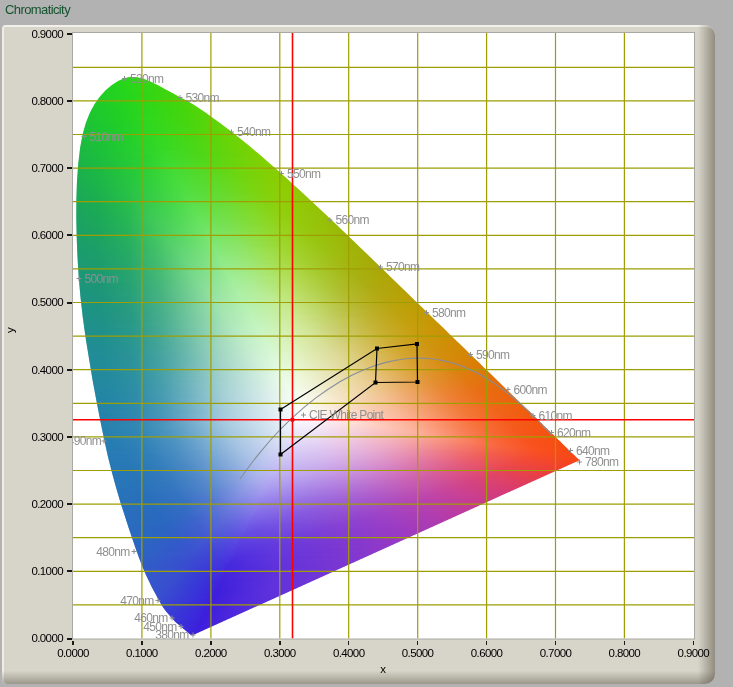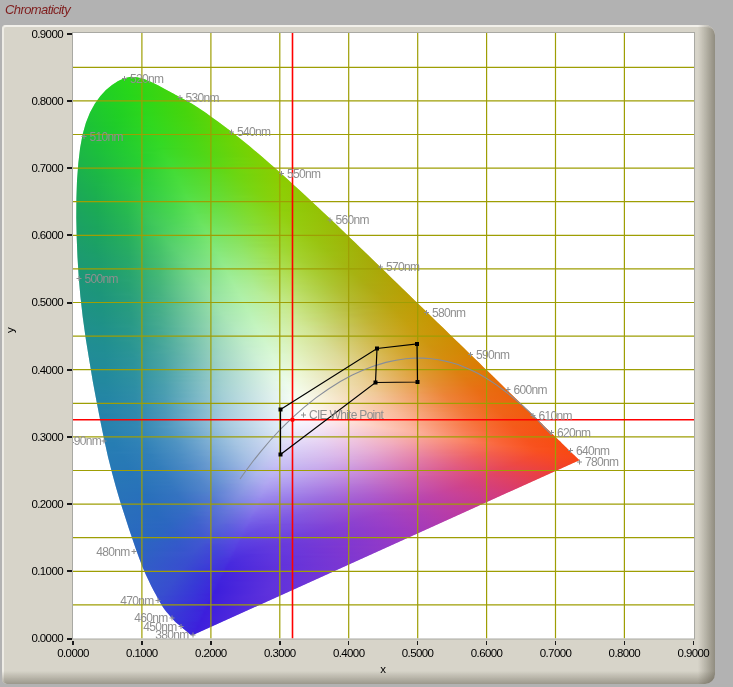--- a/index.html
+++ b/index.html
@@ -1,16 +1,16 @@
 <!DOCTYPE html>
 <html><head><meta charset="utf-8"><title>Chromaticity</title><style>
 *{margin:0;padding:0;box-sizing:border-box}
 html,body{width:733px;height:687px;overflow:hidden;background:#b2b2b2;
 font-family:"Liberation Sans",sans-serif;}
-#title{position:absolute;left:5px;top:2px;font-size:13px;letter-spacing:-0.6px;color:#7f1d1d;font-style:italic;}
+#title{position:absolute;left:5px;top:2px;font-size:13px;letter-spacing:-0.6px;color:#14532d;}
 #panel{position:absolute;left:2px;top:25px;width:713px;height:659px;background:#d7d4c9;
 border-radius:4px 10px 10px 5px;}
 #panel .hl{position:absolute;inset:0;border-radius:4px 10px 10px 5px;
 border-top:2px solid #f2f0ea;border-left:2px solid #eeece5;}
 #panel .sh{position:absolute;inset:0;border-radius:4px 10px 10px 5px;background:
 linear-gradient(to right, rgba(0,0,0,0) calc(100% - 17px), rgba(75,70,55,0.50)),
 linear-gradient(to bottom, rgba(0,0,0,0) calc(100% - 13px), rgba(75,70,55,0.42));}
 .ylab{position:absolute;left:17px;width:46px;text-align:right;font-size:11.5px;
 letter-spacing:-0.6px;color:#000;}
 .xlab{position:absolute;width:60px;text-align:center;top:647px;font-size:11.5px;

